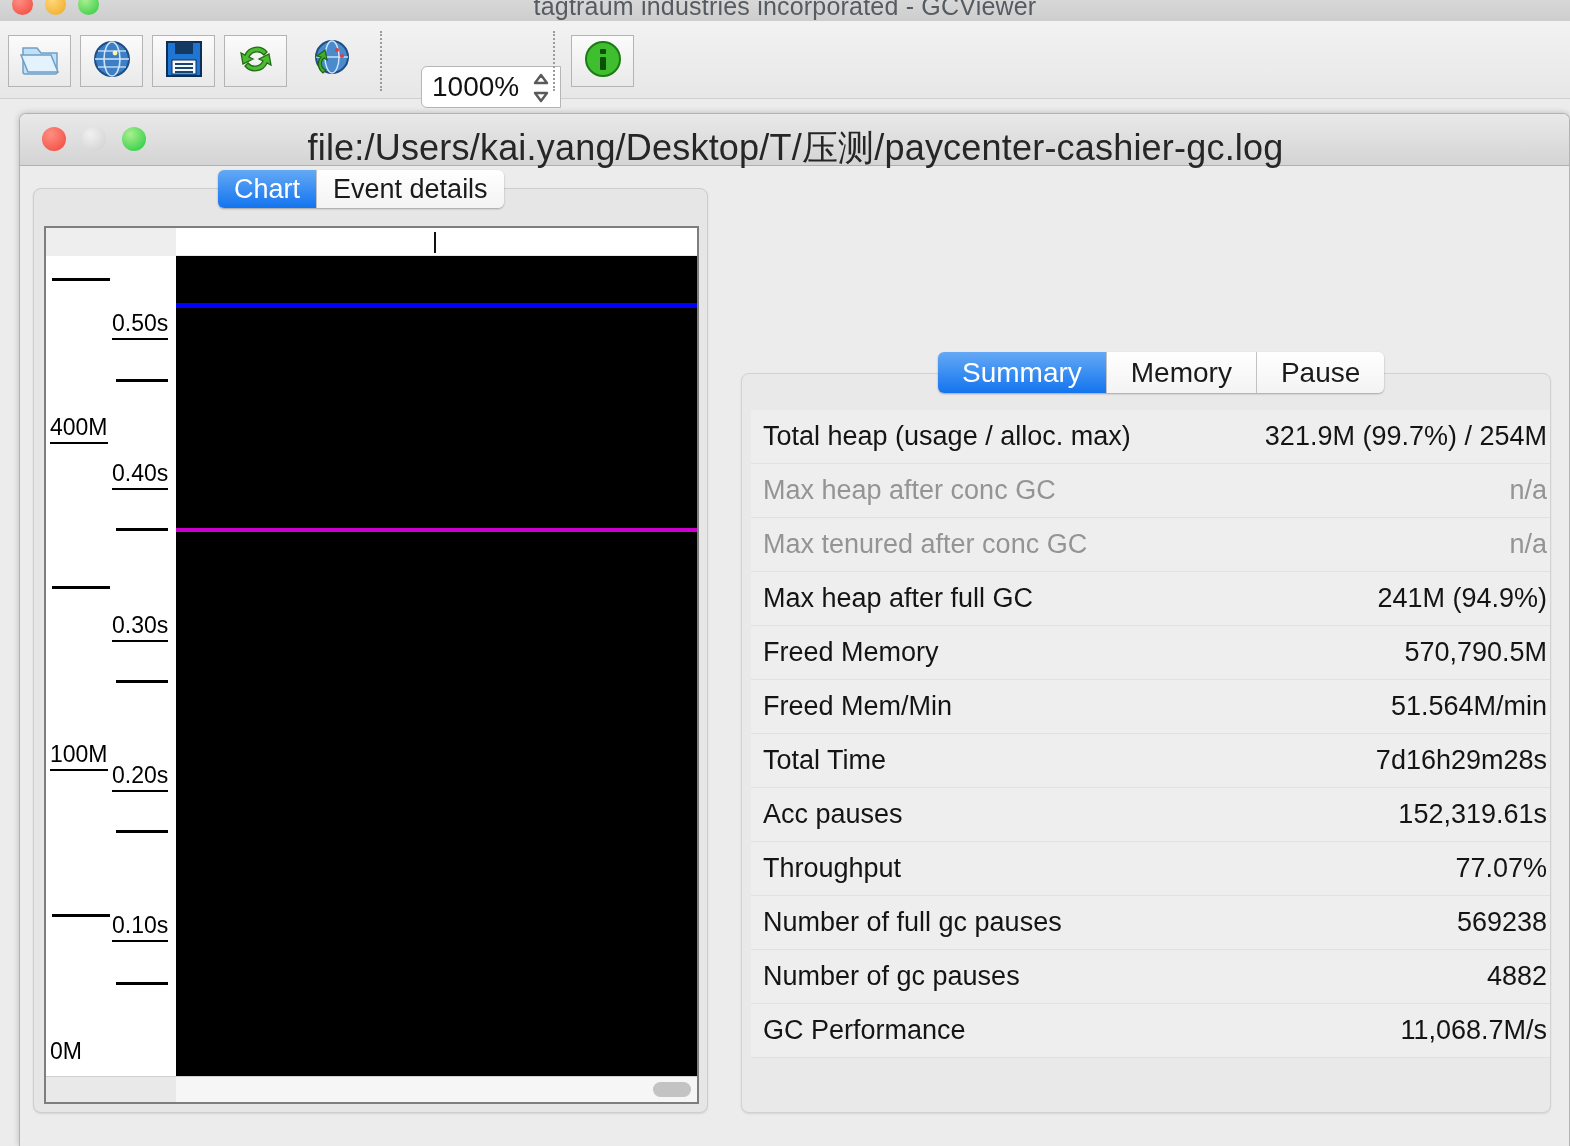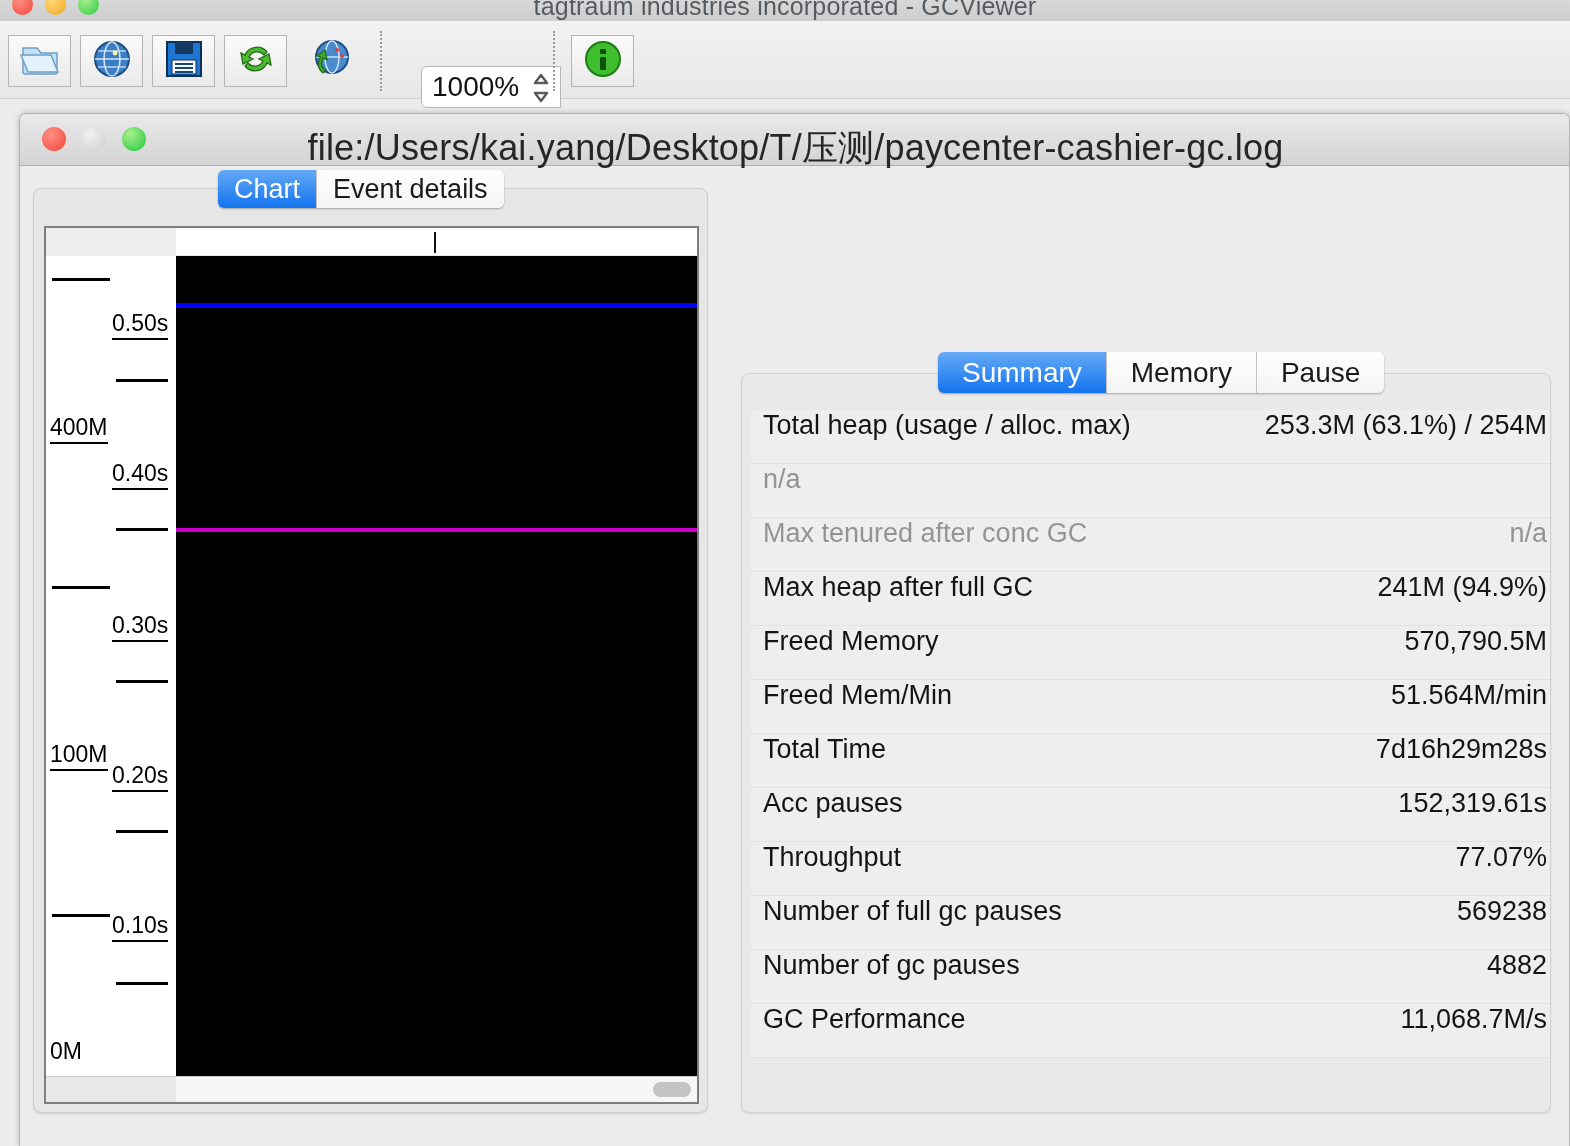--- a/index.html
+++ b/index.html
@@ -194,21 +194,21 @@
     border: 1px solid #d2d2d2;
     border-radius: 8px;
     box-shadow: 0 1px 2px rgba(0,0,0,.10);
     overflow: hidden;
   }
   #summary-table {
     position: absolute; left: 9px; top: 36px;
     width: 800px;
   }
   .srow {
-    display: flex; 
+    display: flex; align-items: center;
     justify-content: space-between;
     height: 54px;
     padding: 0 4px 0 12px;
     background: #eeeeee;
     border-bottom: 1px solid #e1e1e1;
     color: #141414;
     font-size: 27px;
     white-space: nowrap;
   }
   .srow.dim { color: #949494; }
@@ -372,23 +372,24 @@
   <div id="summary-tabs">
     <div class="seg active">Summary</div>
     <div class="seg">Memory</div>
     <div class="seg">Pause</div>
   </div>
 
   <div id="summary-panel">
     <div id="summary-table">
         <div class="srow">
           <span class="skey">Total heap (usage / alloc. max)</span>
-          <span class="sval">253.3M (63.1%) / 254M</span>
+          <span class="sval">321.9M (99.7%) / 254M</span>
         </div>
         <div class="srow dim">
+          <span class="skey">Max heap after conc GC</span>
           <span class="sval">n/a</span>
         </div>
         <div class="srow dim">
           <span class="skey">Max tenured after conc GC</span>
           <span class="sval">n/a</span>
         </div>
         <div class="srow">
           <span class="skey">Max heap after full GC</span>
           <span class="sval">241M (94.9%)</span>
         </div>

